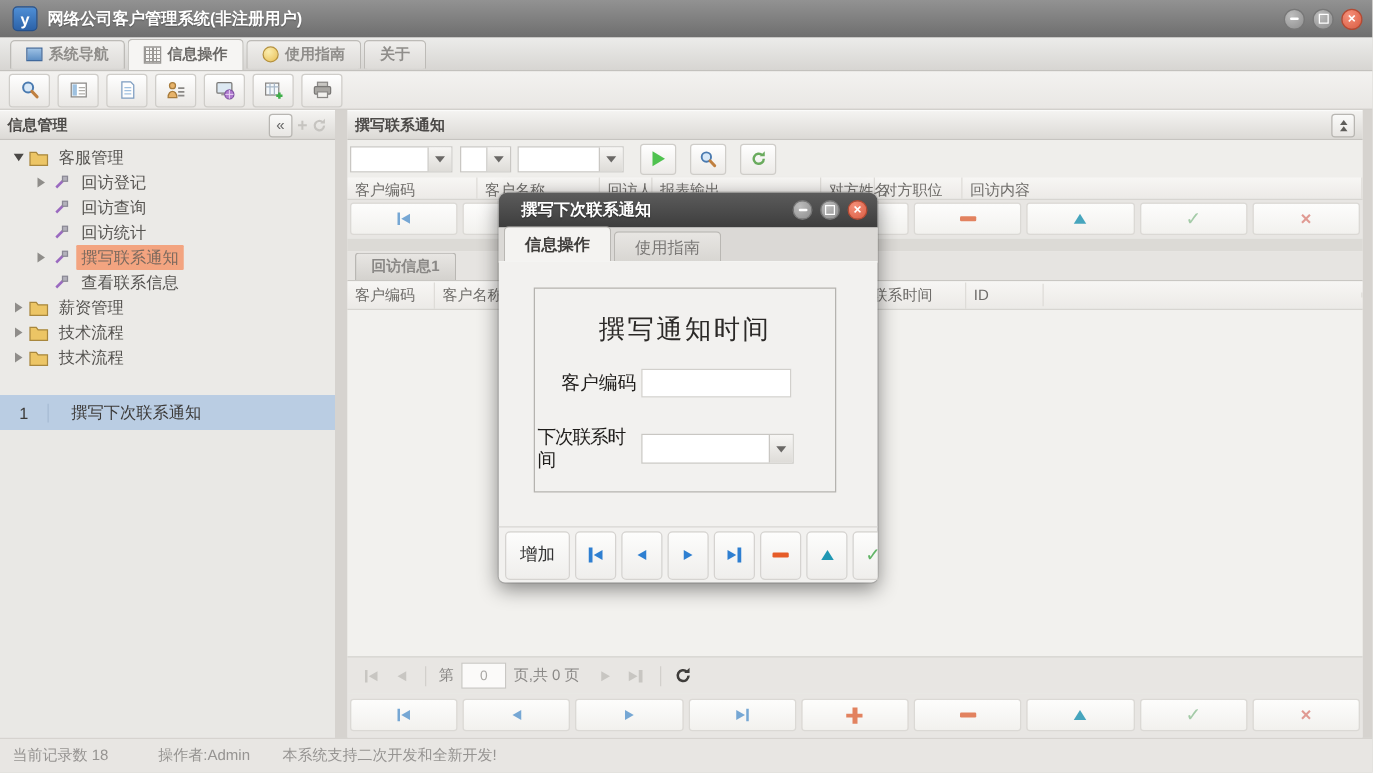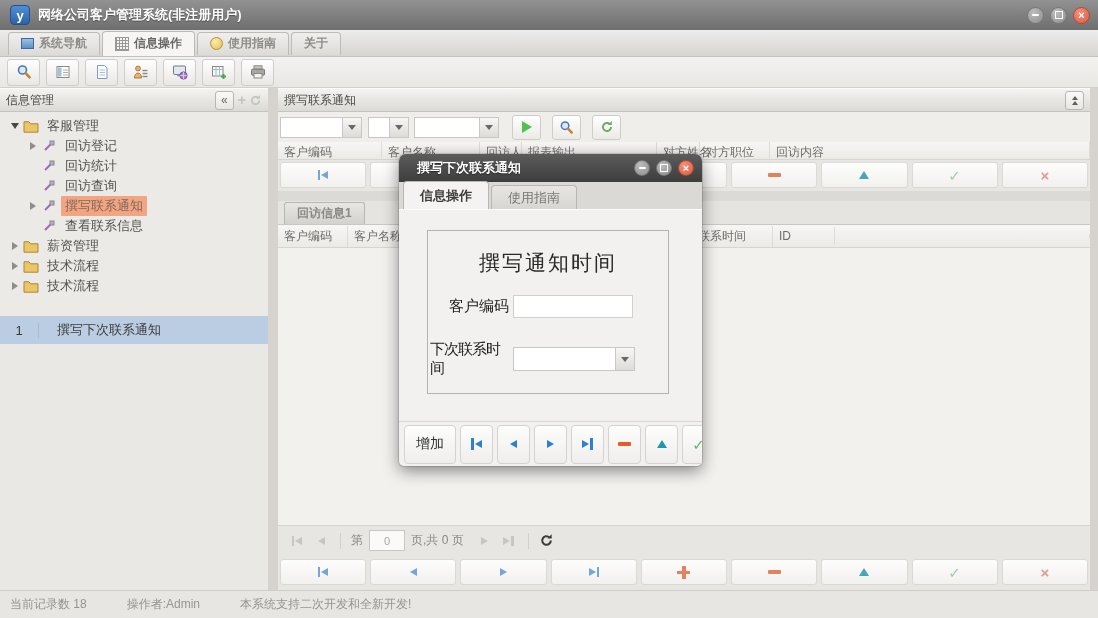--- a/index.html
+++ b/index.html
@@ -33,21 +33,21 @@
   .toolbar{height:31px;background:#efEEec;background:linear-gradient(#f3f2f0,#e9e7e4);display:flex;align-items:center;gap:6px;padding:0 7px;border-bottom:1px solid #d2d0cc;box-sizing:border-box}
   .tbtn{width:31px;height:25px;border:1px solid #cfcdc9;border-radius:3px;background:linear-gradient(#ffffff,#e9e7e4);
         display:flex;align-items:center;justify-content:center}
   
   .content{display:flex;height:502px;background:#d6d3cf}
   .sidebar{width:268px;display:flex;flex-direction:column;background:#ebeae7}
   .splitter{width:10px;background:#d6d3cf}
   .mainwrap{flex:1;margin-right:8px;display:flex;flex-direction:column;background:#efeeeb}
   .phead{height:24px;background:linear-gradient(#f4f3f1,#dcdad6);border-bottom:1px solid #c6c4c0;border-top:1px solid #fbfbfa;
          display:flex;align-items:center;padding:0 6px;box-sizing:border-box}
-  .phead .ptitle{font-size:12px;font-weight:normal;color:#4c4a48;flex:1}
+  .phead .ptitle{font-size:12px;font-weight:bold;color:#4c4a48;flex:1}
   .sqbtn{width:17px;height:17px;border:1px solid #b8b6b2;border-radius:3px;background:linear-gradient(#fafaf9,#e8e6e3);
          display:flex;flex-direction:column;align-items:center;justify-content:center;color:#666;font-size:12px;line-height:1}
   .chev2 .c{width:0;height:0;border-left:3.5px solid transparent;border-right:3.5px solid transparent;border-bottom:4px solid #5f5d5a;margin:1px 0 0}
   .dim{color:#c6c4c0;font-weight:bold;font-size:14px;line-height:1}
   
   .tree{height:204px;padding-top:4px;box-sizing:border-box}
   .trow{height:20px;display:flex;align-items:center;font-size:13px;color:#555350}
   .trow .exp{width:14px;display:flex;justify-content:center}
   .indent1{padding-left:26px}.indent0{padding-left:8px}
   .car-r{width:0;height:0;border-top:4px solid transparent;border-bottom:4px solid transparent;border-left:6px solid #8f8d8a}
@@ -95,21 +95,21 @@
   .vbar{width:2.5px;height:10px;background:var(--tc)}
   .hbar{width:13px;height:3.5px;background:var(--tc);border-radius:1px}
   .plus{position:relative;width:13px;height:13px}
   .plus::before{content:"";position:absolute;left:0;top:5px;width:13px;height:3.5px;background:var(--tc)}
   .plus::after{content:"";position:absolute;left:4.75px;top:0;width:3.5px;height:13px;background:var(--tc)}
   .gk{color:var(--tc);font-size:15px;font-weight:bold;line-height:1}
   .c-blue{--tc:#76a7d4}.c-salmon{--tc:#e2825f}.c-teal{--tc:#46a5bd}.c-green{--tc:#a4cba8}.c-red{--tc:#e09a92}.c-dis{--tc:#c8c6c2}
   .d-blue{--tc:#2e7fd1}.d-orange{--tc:#e65c28}.d-teal{--tc:#1f97b3}.d-green{--tc:#63b568}
   
   .statusbar{height:28px;background:#e8e6e3;border-top:1px solid #cfcdc9;display:flex;align-items:center;font-size:12px;color:#969492;padding-left:10px;box-sizing:border-box}
-  .st1{margin-right:40px}.st2{margin-right:40px}
+  .st1{margin-right:40px}.st2{margin-right:26px}
   
   .dialog{position:absolute;left:399px;top:154px;width:303px;height:312px;border-radius:7px 7px 5px 5px;
           background:#f2f1ef;box-shadow:0 5px 16px rgba(0,0,0,.45),0 0 0 1px rgba(0,0,0,.12);z-index:50;display:flex;flex-direction:column}
   .dtitle{height:28px;border-radius:7px 7px 0 0;background:linear-gradient(#5c5c5c,#3d3d3d);display:flex;align-items:center;padding:0 8px 0 18px}
   .dtitle .dt{color:#fff;font-size:13px;font-weight:bold;flex:1;text-shadow:0 1px 1px rgba(0,0,0,.5)}
   .dtabs{height:27px;background:#dbd9d6;display:flex;align-items:flex-end;padding-left:4px;border-bottom:1px solid #fdfdfc}
   .dtab{height:23px;width:84px;display:flex;align-items:center;justify-content:center;font-size:13px;color:#7a7876;
         border:1px solid #b9b7b3;border-bottom:none;border-radius:4px 4px 0 0;background:linear-gradient(#e8e6e3,#d8d6d2);margin-right:2px}
   .dtab.active{height:27px;background:#f4f3f1;color:#3f3d3b;font-weight:bold}
   .dbody{flex:1;position:relative}
@@ -269,31 +269,31 @@
         <span class="tlabel">回访登记</span>
       </div>
       <div class="trow indent1">
         <span class="exp"></span>
         <span class="tico">
             <svg class="icon" width="14" height="14" viewBox="0 0 14 14">
               <line x1="3" y1="11" x2="9" y2="5" stroke="#9a6ac0" stroke-width="2"></line>
               <rect x="8" y="2" width="4" height="4" fill="#b3b1bb" stroke="#8a8894"></rect>
             </svg>
           </span>
-        <span class="tlabel">回访统计</span>
+        <span class="tlabel">回访查询</span>
       </div>
       <div class="trow indent1">
         <span class="exp"></span>
         <span class="tico">
             <svg class="icon" width="14" height="14" viewBox="0 0 14 14">
               <line x1="3" y1="11" x2="9" y2="5" stroke="#9a6ac0" stroke-width="2"></line>
               <rect x="8" y="2" width="4" height="4" fill="#b3b1bb" stroke="#8a8894"></rect>
             </svg>
           </span>
-        <span class="tlabel">回访查询</span>
+        <span class="tlabel">回访统计</span>
       </div>
       <div class="trow indent1">
         <span class="exp">
             <span class="car-r"></span>
           </span>
         <span class="tico">
             <svg class="icon" width="14" height="14" viewBox="0 0 14 14">
               <line x1="3" y1="11" x2="9" y2="5" stroke="#9a6ac0" stroke-width="2"></line>
               <rect x="8" y="2" width="4" height="4" fill="#b3b1bb" stroke="#8a8894"></rect>
             </svg>

